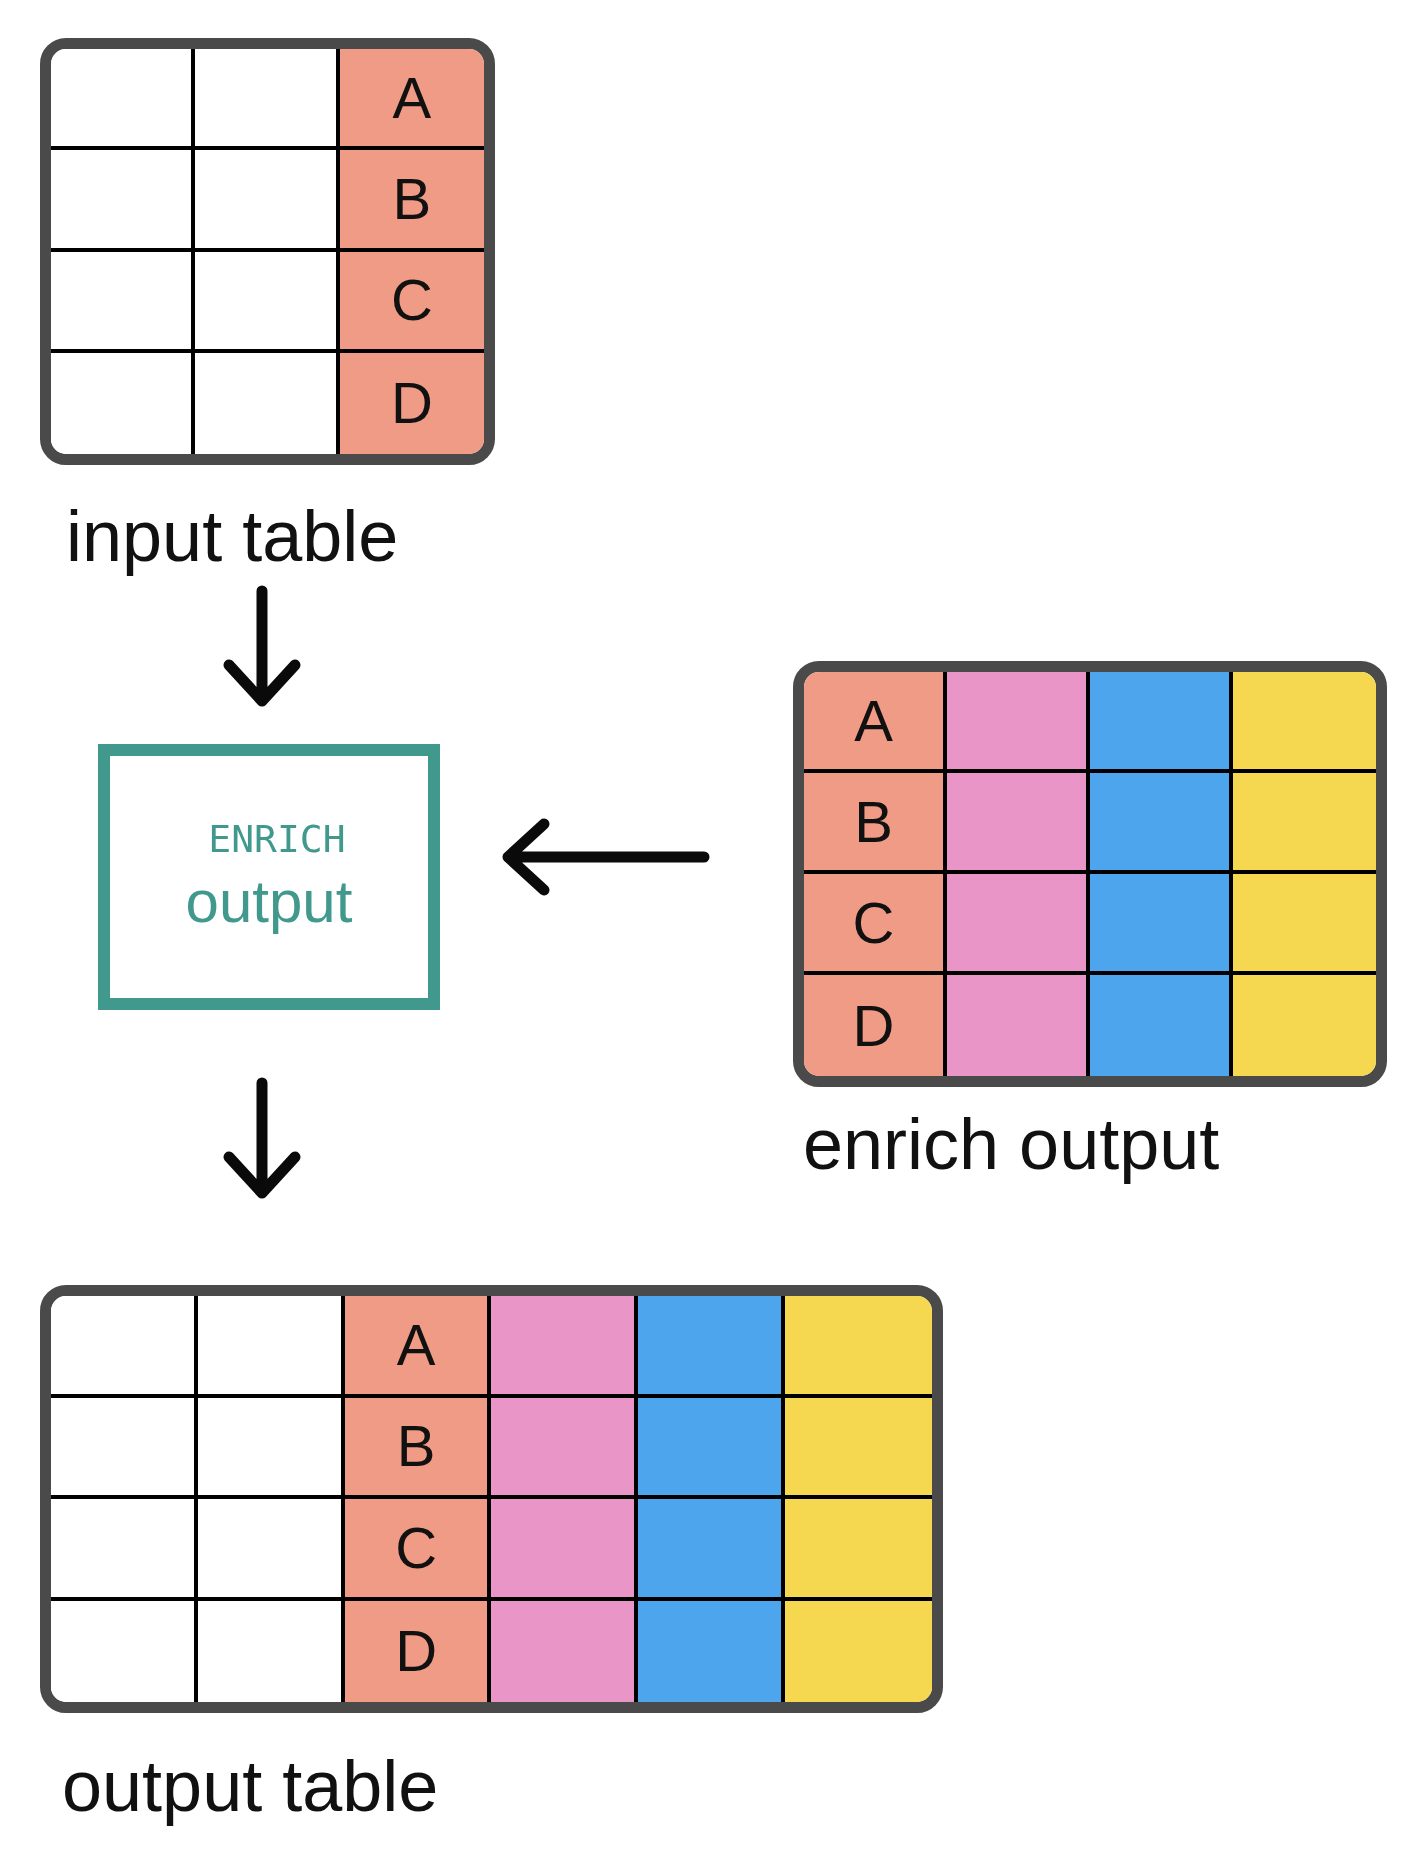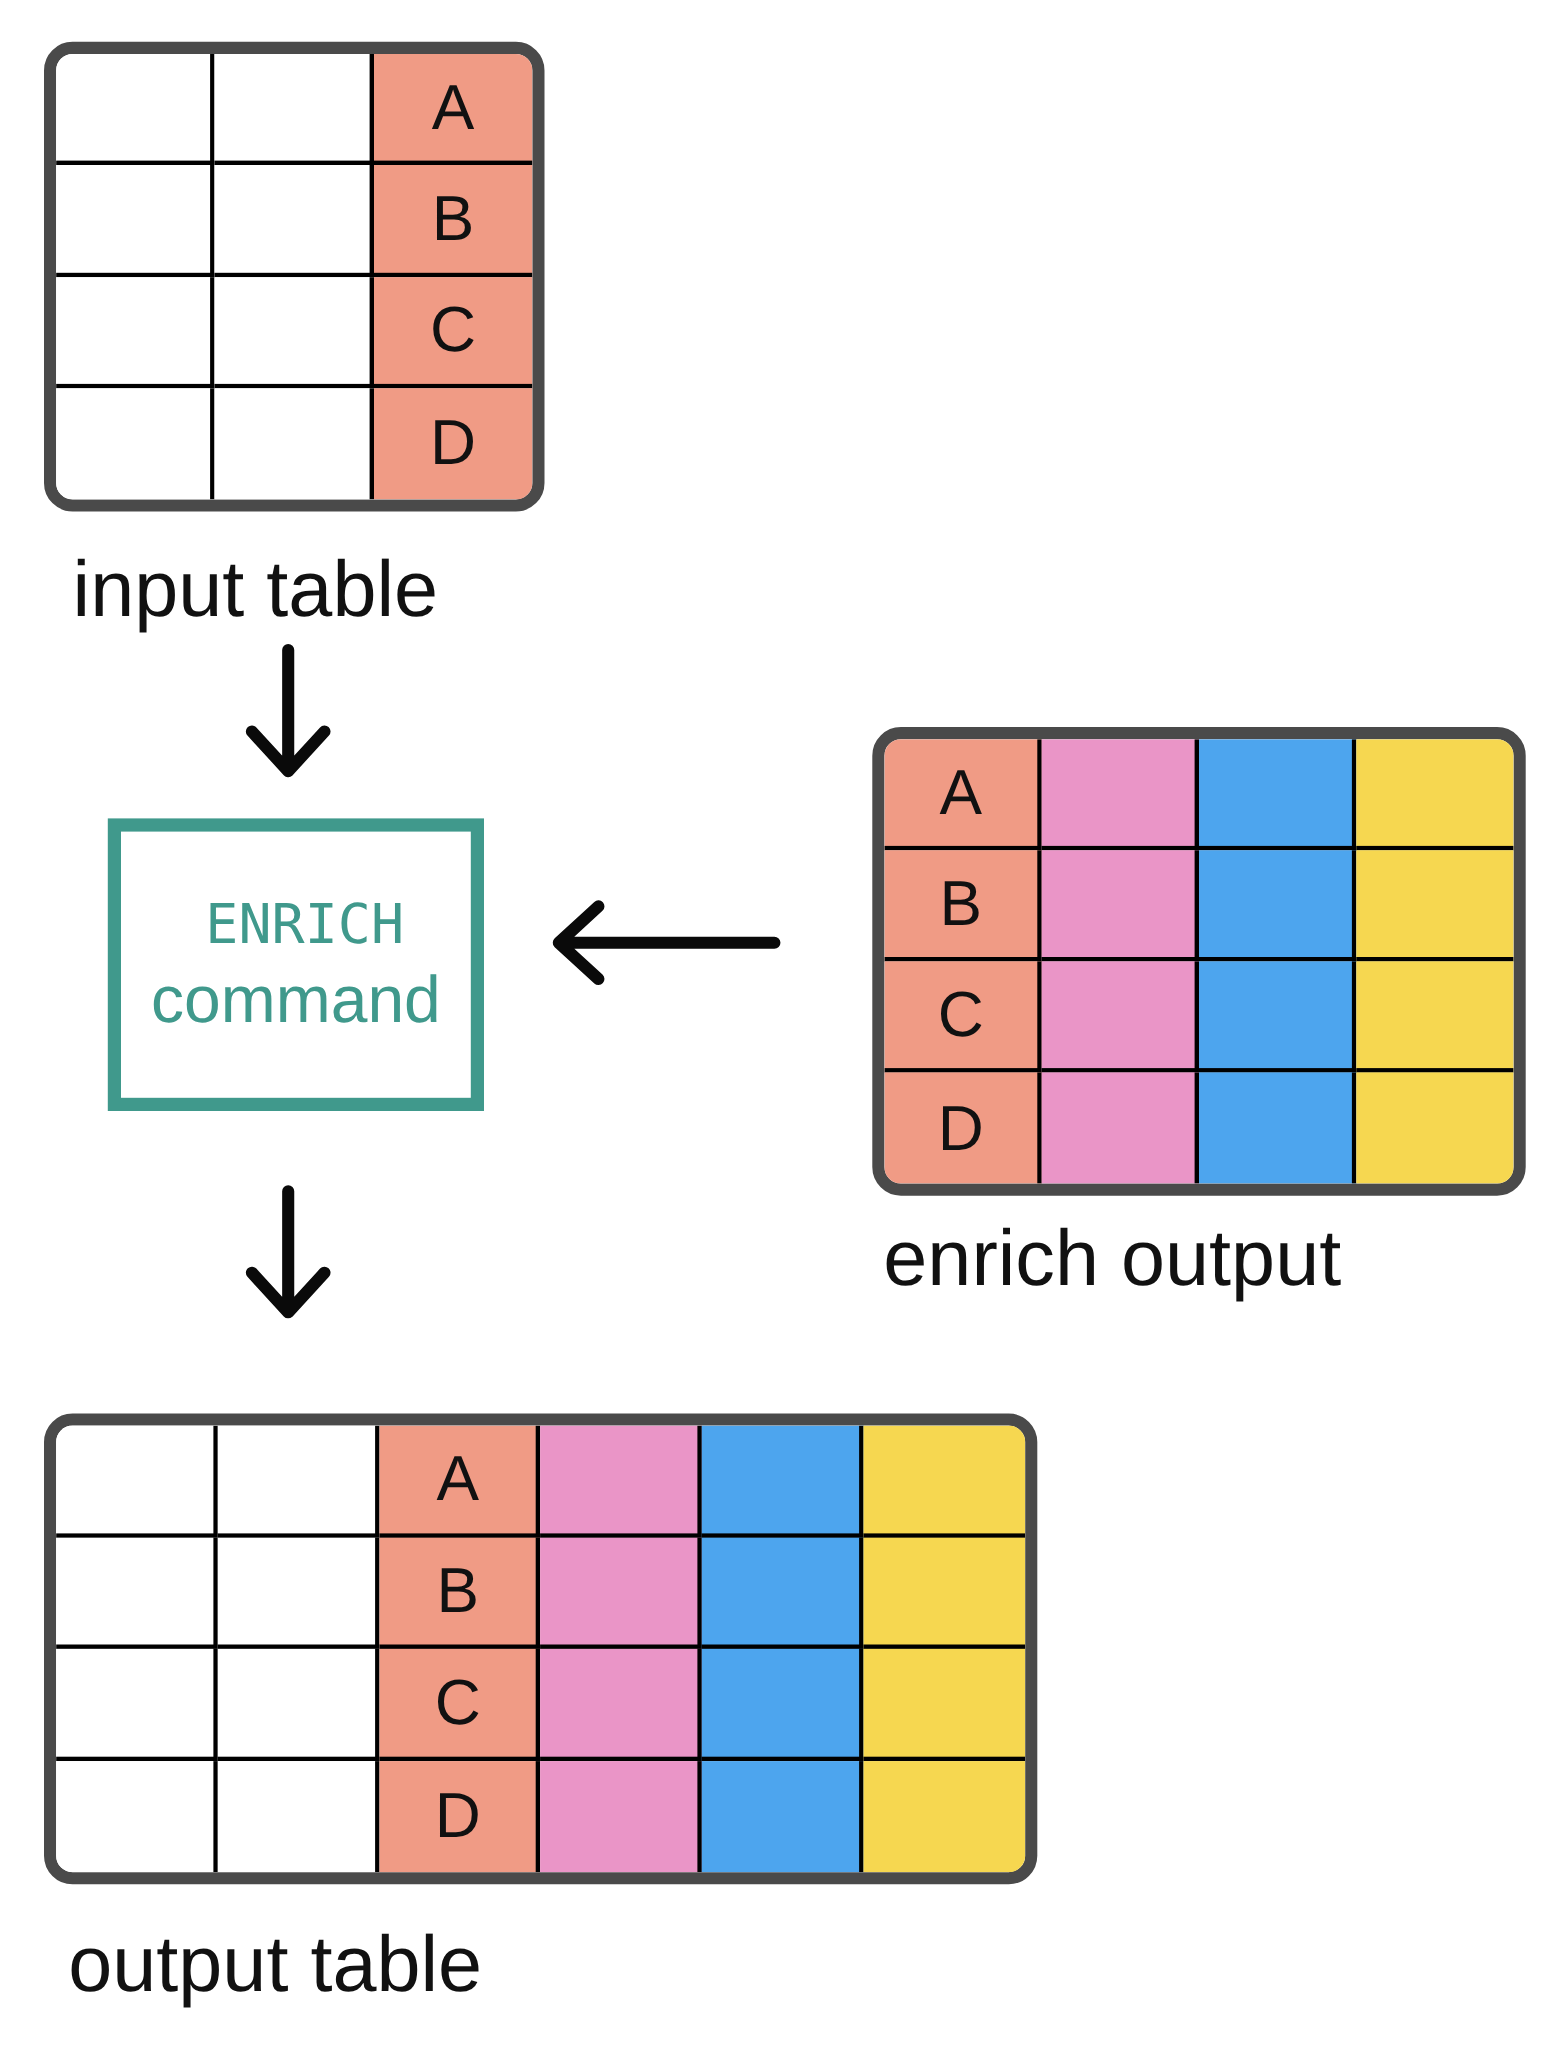--- a/index.html
+++ b/index.html
@@ -29,21 +29,21 @@
   #input-label{left:66px;top:500px;}
   #enrich-label{left:803px;top:1108px;}
   #output-label{left:62px;top:1750px;}
   
   #command-box{
     position:absolute;left:98px;top:744px;width:342px;height:266px;
     box-sizing:border-box;border:12px solid #40998c;background:#ffffff;
     display:flex;flex-direction:column;align-items:center;justify-content:center;
     color:#40998c;
   }
-  .cmd-line1{font-family:"DejaVu Sans Mono",monospace;font-size:50px;line-height:1.1;margin-left:16px;}
+  .cmd-line1{font-family:"DejaVu Sans Mono",monospace;font-size:38px;line-height:1.1;margin-left:16px;}
   .cmd-line2{font-size:60px;line-height:1.1;margin-top:8px;}
   
   .arrow{position:absolute;}
   #arrow-input-to-cmd{left:216px;top:585px;}
   #arrow-cmd-to-output{left:216px;top:1077px;}
   #arrow-index-to-cmd{left:502px;top:811px;}
   .arrow path{
     fill:none;stroke:#0a0a0a;stroke-width:11;
     stroke-linecap:round;stroke-linejoin:round;
   }
@@ -66,21 +66,21 @@
     <div class="cell last-col last-row" style="background: rgb(240, 155, 133);">D</div>
   </div>
 <div id="input-label" class="table-label">input table</div>
 
 <svg id="arrow-input-to-cmd" class="arrow" width="92" height="128" viewBox="0 0 92 128">
   <path d="M46 6 L46 116 M13 80 L46 116 L79 80"></path>
 </svg>
 
 <div id="command-box" style="border-color: rgb(64, 153, 140); color: rgb(64, 153, 140);">
   <div class="cmd-line1">ENRICH</div>
-  <div class="cmd-line2">command</div>
+  <div class="cmd-line2">output</div>
 </div>
 
 <svg id="arrow-index-to-cmd" class="arrow" width="208" height="92" viewBox="0 0 208 92">
   <path d="M202 46 L6 46 M42 13 L6 46 L42 79"></path>
 </svg>
 
 <div id="enrich-index" class="dtable" style="grid-template-columns: repeat(4, 1fr); grid-template-rows: repeat(4, 1fr);">
     <div class="cell" style="background: rgb(240, 155, 133);">A</div>
     <div class="cell" style="background: rgb(234, 149, 199);"></div>
     <div class="cell" style="background: rgb(77, 165, 238);"></div>

